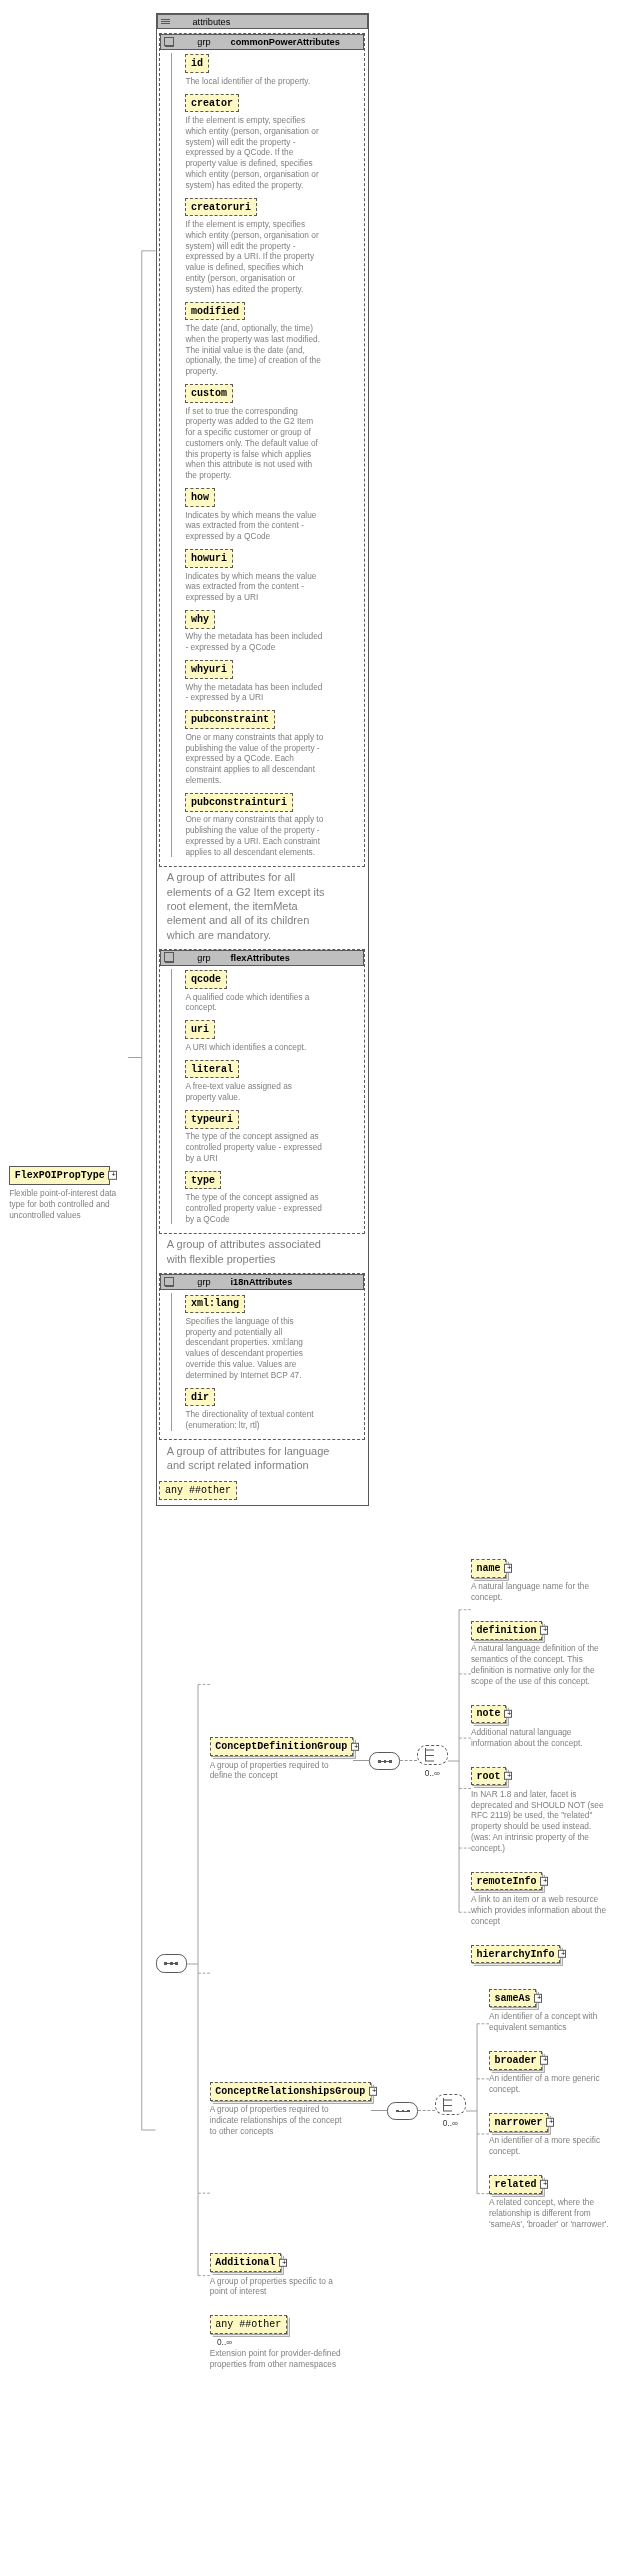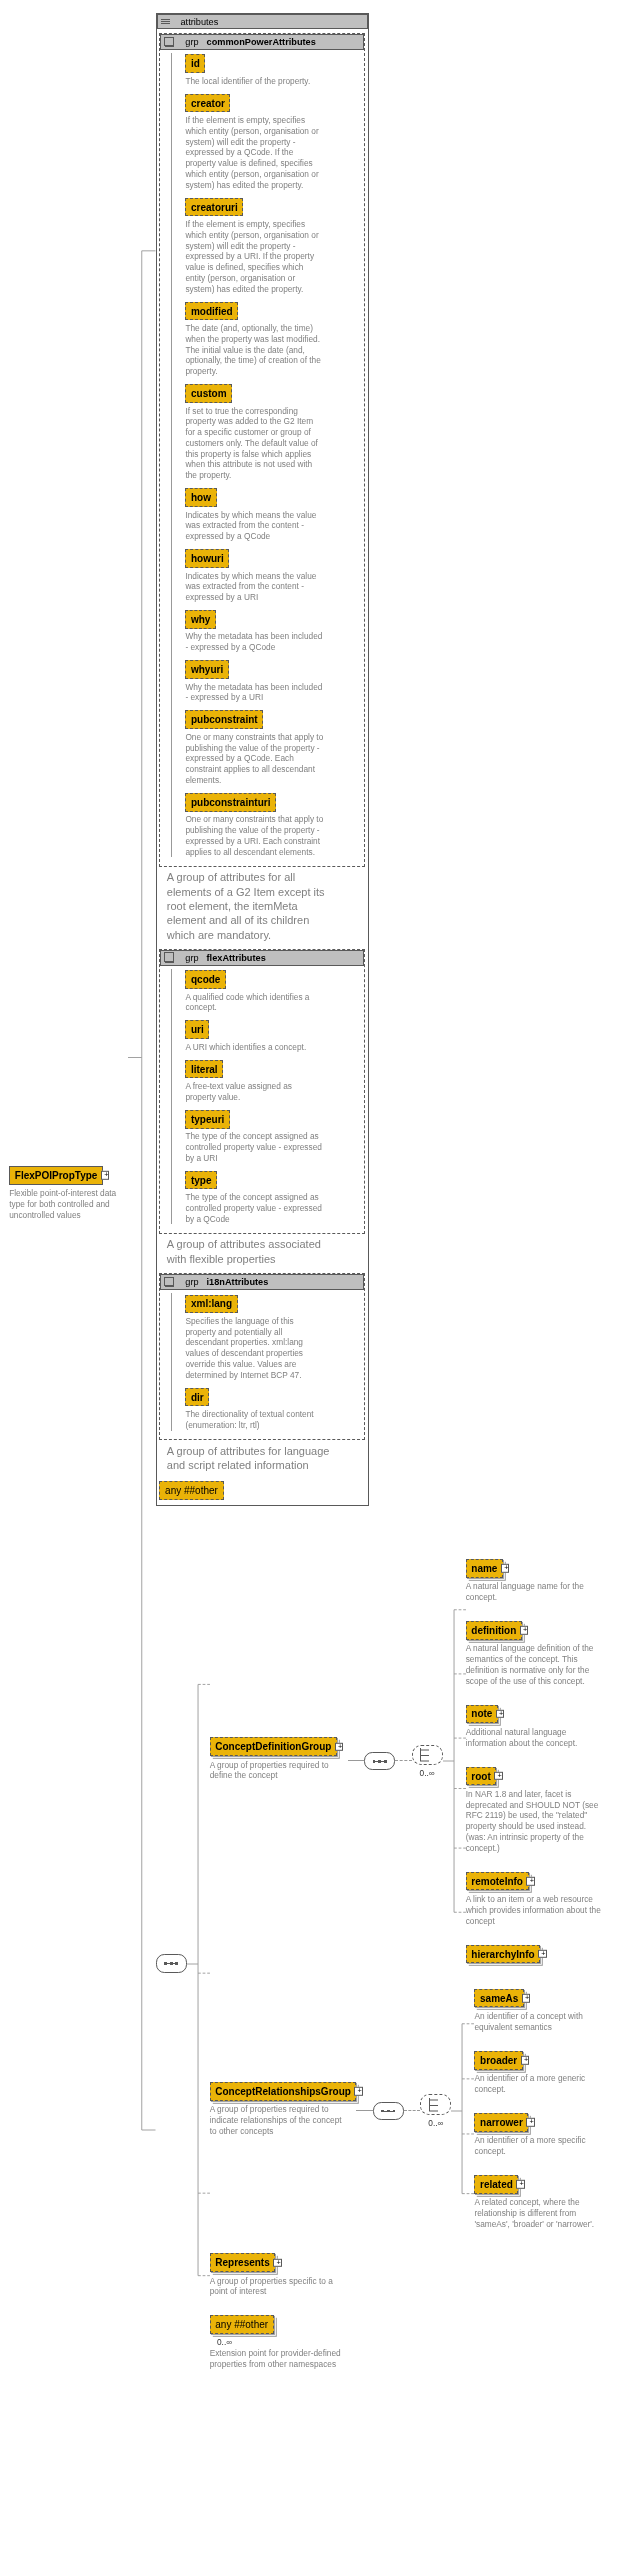--- a/index.html
+++ b/index.html
@@ -8,23 +8,24 @@
     background: #fff;
     margin: 0;
     padding: 9.2px;
     color: #000;
     width: 619px;
   }
   .box {
     border: 0.9px solid #595959;
     padding: 2.8px 4.6px;
     display: inline-block;
-    background: #eab308;
+    background: #fef9c3;
     position: relative;
     margin: 1.8px 0;
+    font-family: Liberation Mono, monospace;
   }
   .box.optional {
     border: 0.9px dashed #595959;
   }
   .box.plus::after, .box.optional.plus::after {
     content: "";
     position: absolute;
     right: -7.3px;
     top: 50%;
     transform: translateY(-50%);
@@ -66,21 +67,21 @@
   .group-box.optional {
     border: 0.9px dashed #595959;
   }
   .group-header {
     border: 0.9px solid #595959;
     background: #bfbfbf;
     padding: 1.8px 3.7px;
     font-size: 9.2px;
     display: flex;
     align-items: center;
-    gap: 8px;
+    gap: 20px;
     margin: -2.8px -2.8px 2.8px -2.8px;
   }
   .wrap {
     display: flex;
     align-items: center;
   }
   .attr-list {
     padding-left: 13.8px;
     border-left: 0.9px solid #999;
     margin-left: 7.3px;
@@ -428,21 +429,21 @@
       <div class="desc">An identifier of a more generic concept.</div></div>
               <div class="leaf-group"><div class="box optional plus shadow"><span class="label">narrower</span></div>
       <div class="desc">An identifier of a more specific concept.</div></div>
               <div class="leaf-group"><div class="box optional plus shadow"><span class="label">related</span></div>
       <div class="desc">A related concept, where the relationship is different from 'sameAs', 'broader' or 'narrower'.</div></div>
             </div>
         </div>
 
         <div class="leaf-group">
           <div class="box optional plus shadow">
-            <span class="label">Represents</span>
+            <span class="label">Additional</span>
           </div>
           <div class="desc">A group of properties specific to a point of interest</div>
         </div>
 
         <div class="leaf-group">
           <div class="box optional shadow">
             <span class="label" style="font-weight:normal;">any ##other</span>
           </div>
           <div class="occurs" style="text-align:left;margin-left:7.3px;">0..∞</div>
           <div class="desc">Extension point for provider-defined properties from other namespaces</div>

